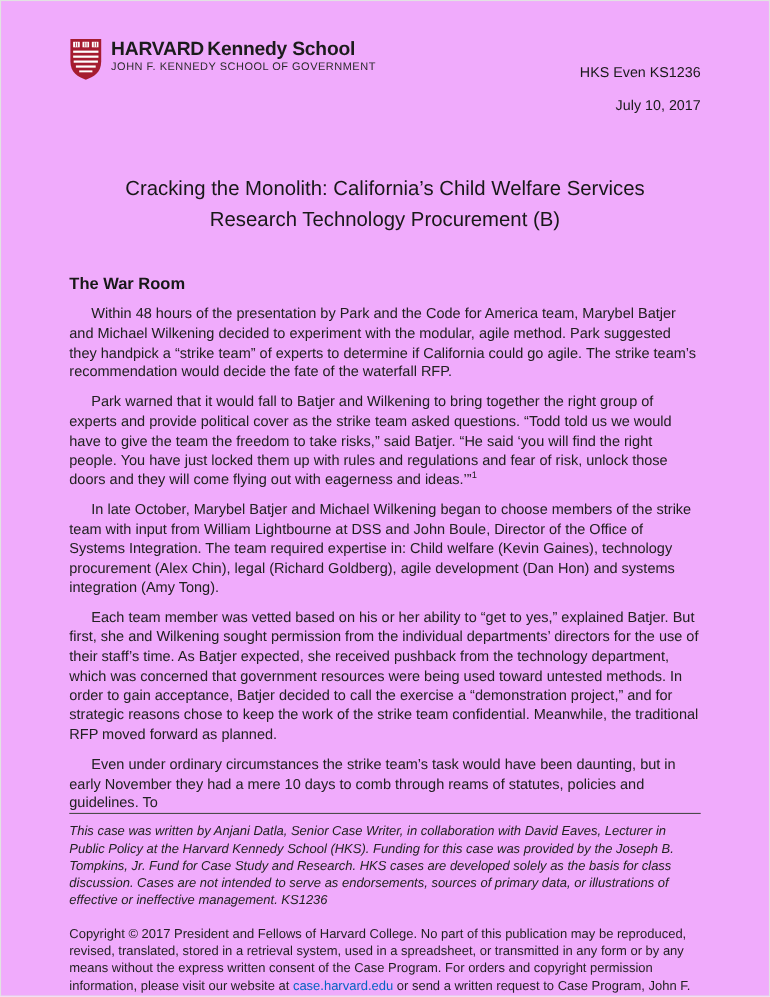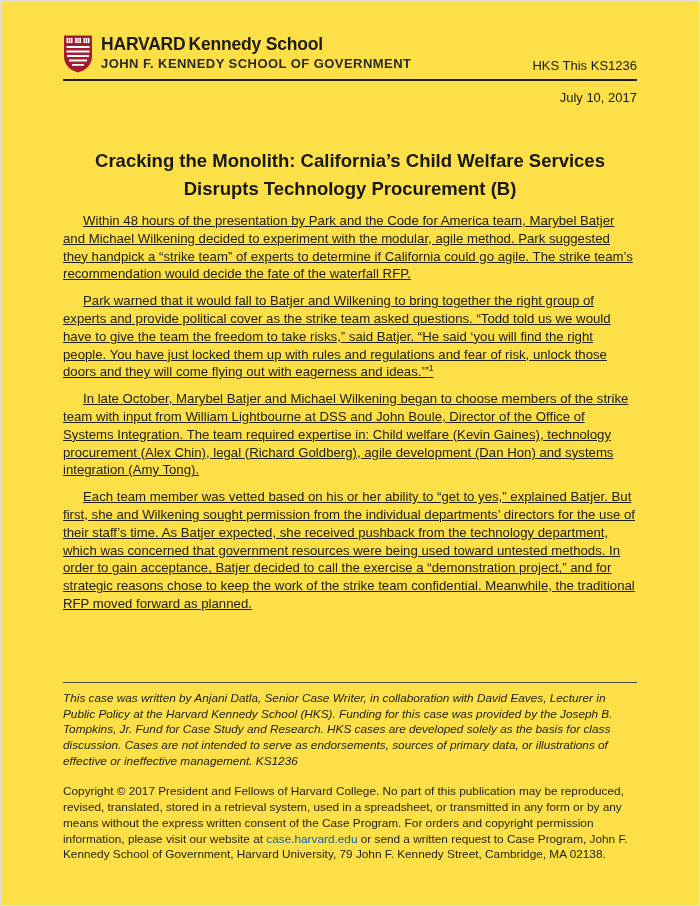--- a/index.html
+++ b/index.html
@@ -2,21 +2,21 @@
 <html><head>
 <meta charset="utf-8">
 <style>
   * { margin: 0; padding: 0; box-sizing: border-box; }
   html, body { background: #ffffff; }
   body { font-family: "Liberation Sans", sans-serif; }
 
   .page {
     width: 700px;
     height: 906px;
-    background: #fde047;
+    background: #f0abfc;
     border: 1px solid #e2e2e2;
     padding: 33px 62px 42px 62px;
     display: flex;
     flex-direction: column;
     overflow: hidden;
     color: #1f1f1f;
   }
 
   
   .header-row {
@@ -30,53 +30,52 @@
   .wordmark {
     font-size: 17.5px;
     font-weight: 700;
     color: #1c1c1c;
     letter-spacing: -0.2px;
     white-space: nowrap;
     line-height: 20px;
   }
   .wordmark .wm2 { margin-left: 3px; }
   .logo-subtitle {
-    font-size: 13px;
-    font-weight: 700;
+    font-size: 10px;
+    font-weight: 400;
     letter-spacing: 0.45px;
     color: #2a2a2a;
     margin-top: 2px;
     white-space: nowrap;
   }
   .case-number { font-size: 13px; color: #1a1a1a; padding-bottom: 1px; }
   .header-rule { height: 2px; background: #1b1b1b; margin-top: 5px; }
   .date-line { text-align: right; font-size: 13px; margin-top: 9px; color: #1a1a1a; }
 
   
   .doc-title {
-    margin-top: 42px;
+    margin-top: 54px;
     text-align: center;
     font-size: 18.5px;
-    font-weight: 700;
+    font-weight: 400;
     line-height: 28px;
     color: #181818;
   }
   .section-heading {
     margin-top: 37px;
     font-size: 15px;
     font-weight: 700;
     color: #181818;
   }
   .para {
     margin-top: 9px;
     font-size: 13.2px;
     line-height: 17.8px;
     text-indent: 20px;
     color: #212121;
-    text-decoration: underline;
   }
   .para sup { font-size: 8.5px; line-height: 0; }
 
   
   .footer-block { margin-top: auto; }
   .footnote-rule { height: 1px; background: #4a4a4a; margin-bottom: 8px; }
   .attribution {
     font-style: italic;
     font-size: 11.8px;
     line-height: 15.7px;
@@ -118,39 +117,41 @@
           <rect x="18" y="59" width="24" height="3.5" fill="#ffffff"></rect>
         </svg>
       </span>
       <div class="logo-text">
         <div class="wordmark">
           <span>HARVARD</span><span class="wm2">Kennedy School</span>
         </div>
         <div class="logo-subtitle">JOHN F. KENNEDY SCHOOL OF GOVERNMENT</div>
       </div>
     </div>
-    <div class="case-number">HKS This KS1236</div>
+    <div class="case-number">HKS Even KS1236</div>
   </div>
   <div class="header-rule"></div>
   <div class="date-line">July 10, 2017</div>
 
   <div class="doc-title">
     <div>Cracking the Monolith: California’s Child Welfare Services</div>
-    <div>Disrupts Technology Procurement (B)</div>
+    <div>Research Technology Procurement (B)</div>
   </div>
 
+  <div class="section-heading">The War Room</div>
 
   <p class="para">Within 48 hours of the presentation by Park and the Code for America team, Marybel Batjer and Michael Wilkening decided to experiment with the modular, agile method. Park suggested they handpick a “strike team” of experts to determine if California could go agile. The strike team’s recommendation would decide the fate of the waterfall RFP.</p>
 
   <p class="para"><span>Park warned that it would fall to Batjer and Wilkening to bring together the right group of experts and provide political cover as the strike team asked questions. “Todd told us we would have to give the team the freedom to take risks,” said Batjer. “He said ‘you will find the right people. You have just locked them up with rules and regulations and fear of risk, unlock those doors and they will come flying out with eagerness and ideas.’”</span><sup>1</sup></p>
 
   <p class="para">In late October, Marybel Batjer and Michael Wilkening began to choose members of the strike team with input from William Lightbourne at DSS and John Boule, Director of the Office of Systems Integration. The team required expertise in: Child welfare (Kevin Gaines), technology procurement (Alex Chin), legal (Richard Goldberg), agile development (Dan Hon) and systems integration (Amy Tong).</p>
 
   <p class="para">Each team member was vetted based on his or her ability to “get to yes,” explained Batjer. But first, she and Wilkening sought permission from the individual departments’ directors for the use of their staff’s time. As Batjer expected, she received pushback from the technology department, which was concerned that government resources were being used toward untested methods. In order to gain acceptance, Batjer decided to call the exercise a “demonstration project,” and for strategic reasons chose to keep the work of the strike team confidential. Meanwhile, the traditional RFP moved forward as planned.</p>
 
+  <p class="para">Even under ordinary circumstances the strike team’s task would have been daunting, but in early November they had a mere 10 days to comb through reams of statutes, policies and guidelines. To</p>
 
   <div class="footer-block">
     <div class="footnote-rule"></div>
     <p class="attribution">This case was written by Anjani Datla, Senior Case Writer, in collaboration with David Eaves, Lecturer in Public Policy at the Harvard Kennedy School (HKS). Funding for this case was provided by the Joseph B. Tompkins, Jr. Fund for Case Study and Research. HKS cases are developed solely as the basis for class discussion. Cases are not intended to serve as endorsements, sources of primary data, or illustrations of effective or ineffective management. KS1236</p>
     <p class="copyright"><span>Copyright © 2017 President and Fellows of Harvard College. No part of this publication may be reproduced, revised, translated, stored in a retrieval system, used in a spreadsheet, or transmitted in any form or by any means without the express written consent of the Case Program. For orders and copyright permission information, please visit our website at </span><a class="site-link">case.harvard.edu</a><span> or send a written request to Case Program, John F. Kennedy School of Government, Harvard University, 79 John F. Kennedy Street, Cambridge, MA  02138.</span></p>
   </div>
 
 </div>
 
 </body></html>

